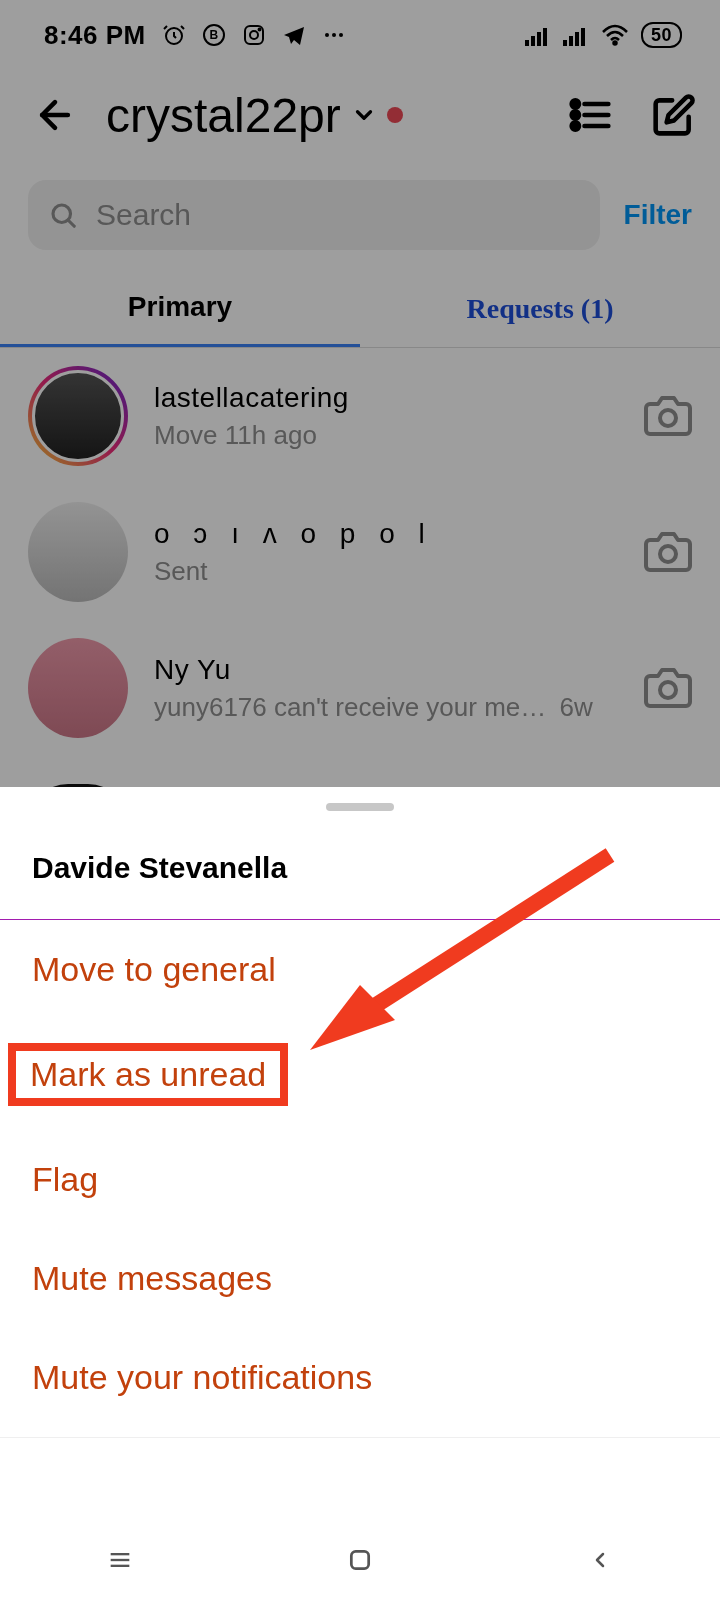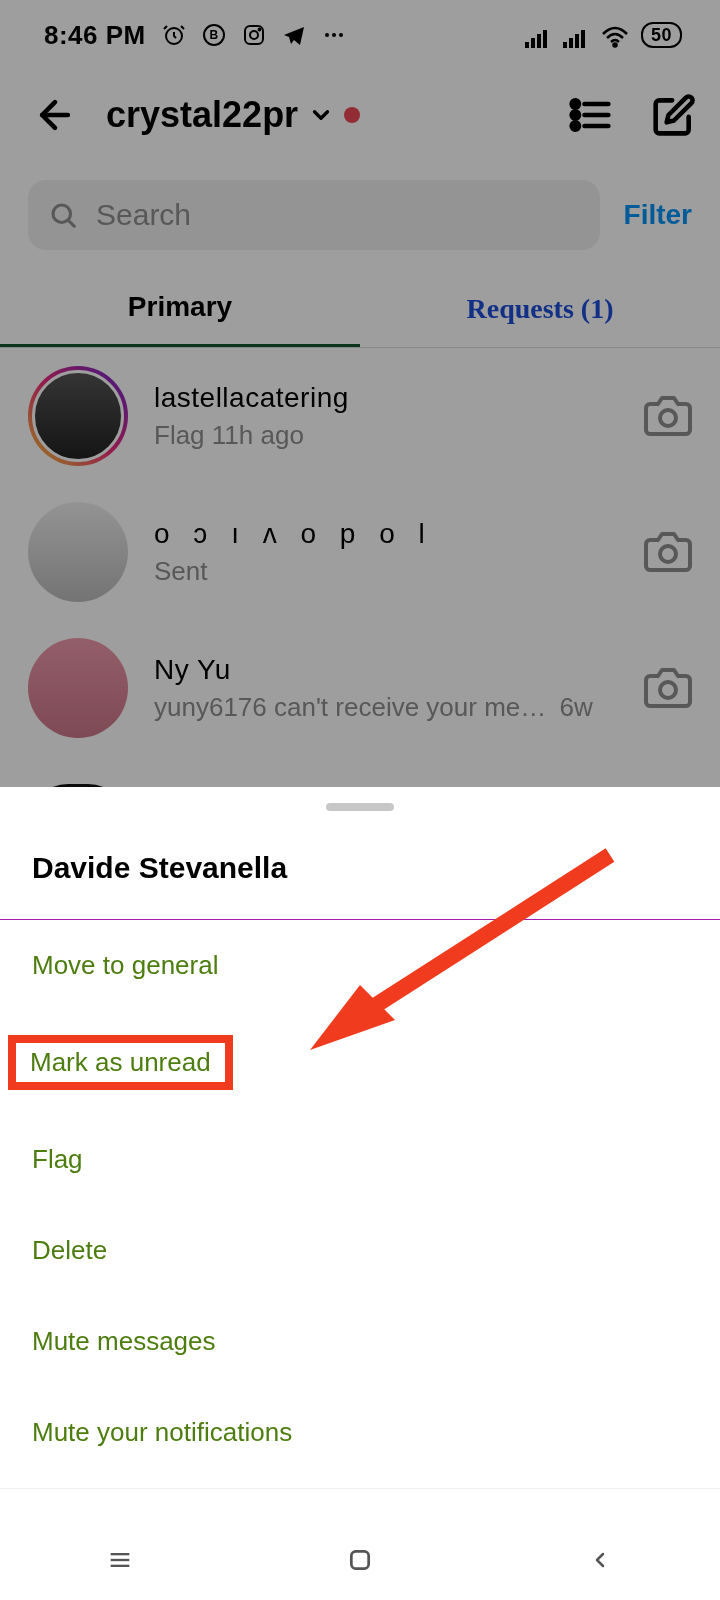--- a/index.html
+++ b/index.html
@@ -4,63 +4,63 @@
 <style>
   * { box-sizing: border-box; margin: 0; padding: 0; }
   html, body { width: 720px; height: 1600px; font-family: -apple-system, Helvetica, Arial, sans-serif; background: #fff; overflow: hidden; position: relative; }
   .screen { width: 720px; height: 1600px; position: relative; background: #fff; }
   .dim-layer { position: absolute; inset: 0; background: #fff; }
   .dim-overlay { position: absolute; inset: 0; background: rgba(0,0,0,0.38); pointer-events: none; }
 
   
   .status-bar { display: flex; align-items: center; height: 70px; padding: 0 38px 0 44px; font-size: 26px; font-weight: 600; letter-spacing: 0.5px; }
   .status-left { display: flex; align-items: center; gap: 16px; }
-  .status-right { margin-left: auto; display: flex; align-items: flex-end; gap: 12px; }
+  .status-right { margin-left: auto; display: flex; align-items: center; gap: 12px; }
   .status-icon { display: inline-flex; }
   .battery-pill { border: 2.5px solid #000; border-radius: 12px; padding: 0 8px; font-size: 18px; height: 26px; line-height: 22px; font-weight: 600; }
 
   
   .dm-header { display: flex; align-items: center; height: 90px; padding: 0 24px 0 30px; gap: 26px; }
   .back-btn { width: 50px; height: 50px; display: flex; align-items: center; justify-content: center; }
   .username-wrap { display: flex; align-items: center; gap: 10px; }
-  .username { font-size: 36px; font-weight: 700; }
+  .username { font-size: 48px; font-weight: 400; }
   .chev-down { width: 26px; height: 26px; }
   .red-dot { width: 16px; height: 16px; background: #ed4956; border-radius: 50%; }
   .header-actions { margin-left: auto; display: flex; gap: 40px; }
   .header-icon { width: 44px; height: 44px; display:flex; align-items:center; justify-content:center; }
 
   
   .search-row { display: flex; align-items: center; gap: 24px; padding: 20px 28px; }
   .search-box { flex: 1; display: flex; align-items: center; background: #efefef; border-radius: 18px; height: 70px; padding: 0 20px; gap: 18px; }
   .search-box span.placeholder { font-size: 30px; color: #8e8e8e; }
   .filter-link { color: #0095f6; font-size: 28px; font-weight: 600; }
 
   
   .tabs { display: flex; height: 78px; border-bottom: 1px solid #dbdbdb; }
   .tab { flex: 1; display: flex; align-items: center; justify-content: center; font-size: 28px; font-weight: 600; color: #8e8e8e; }
-  .tab.active { color: #000; border-bottom: 3px solid #14532d; }
+  .tab.active { color: #000; border-bottom: 3px solid #3b82f6; }
   .tab.requests { color: #1d4ed8; font-family: Liberation Serif, serif; }
 
   
   .convo-list { }
   .convo { display: flex; align-items: center; padding: 18px 28px; gap: 26px; }
   .avatar { width: 100px; height: 100px; border-radius: 50%; flex-shrink: 0; background: #ccc; display:flex; align-items:center; justify-content:center; overflow:hidden; }
   .avatar.story-ring { background: linear-gradient(45deg,#f9ce34,#ee2a7b,#6228d7); padding:4px; }
   .avatar-inner { width:100%; height:100%; border-radius:50%; background:#d0d0d0; border:3px solid #fff; }
   .convo-text { flex: 1; min-width: 0; }
   .convo-name { font-size: 28px; color: #000; margin-bottom: 6px; letter-spacing: 0.5px; }
   .convo-sub { font-size: 26px; color: #8e8e8e; white-space: nowrap; overflow: hidden; text-overflow: ellipsis; }
   .convo-sub .time { margin-left: 6px; }
   .cam-icon { width: 48px; height: 48px; flex-shrink: 0; }
 
   
   .sheet { position: absolute; left: 0; right: 0; bottom: 0; background: #fff; border-top-left-radius: 28px; border-top-right-radius: 28px; padding-bottom: 100px; }
   .sheet-handle { width: 68px; height: 8px; background: #c7c7c7; border-radius: 4px; margin: 16px auto 30px; }
   .sheet-title { font-size: 30px; font-weight: 700; padding: 10px 32px 34px; border-bottom: 1px solid #a21caf; }
-  .sheet-item { font-size: 26px; padding: 30px 32px; color: #4d7c0f; }
+  .sheet-item { font-size: 34px; padding: 30px 32px; color: #c2410c; }
   .sheet-item.highlight { outline: 8px solid #f03b1f; outline-offset: -10px; display:inline-block; margin:22px 10px 22px 6px; padding: 14px 24px; }
   .sheet-divider { height: 1px; background: #efefef; margin: 10px 0 0; }
 
   
   .arrow-annot { position: absolute; pointer-events: none; }
 
   
   .nav-bar { position: absolute; bottom: 0; left: 0; right: 0; height: 80px; display: flex; align-items: center; justify-content: space-around; background: #fff; }
   .nav-btn { width: 40px; height: 40px; display:flex; align-items:center; justify-content:center; color:#555; }
 
@@ -188,21 +188,21 @@
     </div>
 
     <div class="convo-list">
 
       <div class="convo">
         <div class="avatar story-ring">
             <div class="avatar-inner" style="background:linear-gradient(#555,#222);"></div>
           </div>
         <div class="convo-text">
           <div class="convo-name">lastellacatering</div>
-          <div class="convo-sub"><span>Flag 11h ago</span><span class="time"></span></div>
+          <div class="convo-sub"><span>Move 11h ago</span><span class="time"></span></div>
         </div>
         <div class="cam-icon">
           <svg width="48" height="48" viewBox="0 0 24 24" fill="none" stroke="#8e8e8e" stroke-width="2" stroke-linecap="round" stroke-linejoin="round">
               <path d="M23 19a2 2 0 0 1-2 2H3a2 2 0 0 1-2-2V8a2 2 0 0 1 2-2h4l2-3h6l2 3h4a2 2 0 0 1 2 2z"></path>
               <circle cx="12" cy="13" r="4"></circle>
             </svg>
         </div>
       </div>
 
       <div class="convo">
@@ -241,21 +241,20 @@
   </div>
 
   <div class="dim-overlay" style="height:787px;"></div>
 
   <div class="sheet" style="top:787px; bottom:0;">
     <div class="sheet-handle"></div>
     <div class="sheet-title">Davide Stevanella</div>
     <div class="sheet-item">Move to general</div>
     <div><span class="sheet-item highlight">Mark as unread</span></div>
     <div class="sheet-item">Flag</div>
-    <div class="sheet-item">Delete</div>
     <div class="sheet-item">Mute messages</div>
     <div class="sheet-item">Mute your notifications</div>
     <div class="sheet-divider"></div>
   </div>
 
   <svg class="arrow-annot" style="left:290px; top:840px;" width="340" height="240" viewBox="0 0 340 240">
     <defs>
       <marker id="ah" markerWidth="14" markerHeight="14" refX="3" refY="6" orient="auto">
         <path d="M0,0 L12,6 L0,12 Z" fill="#f03b1f"></path>
       </marker>

